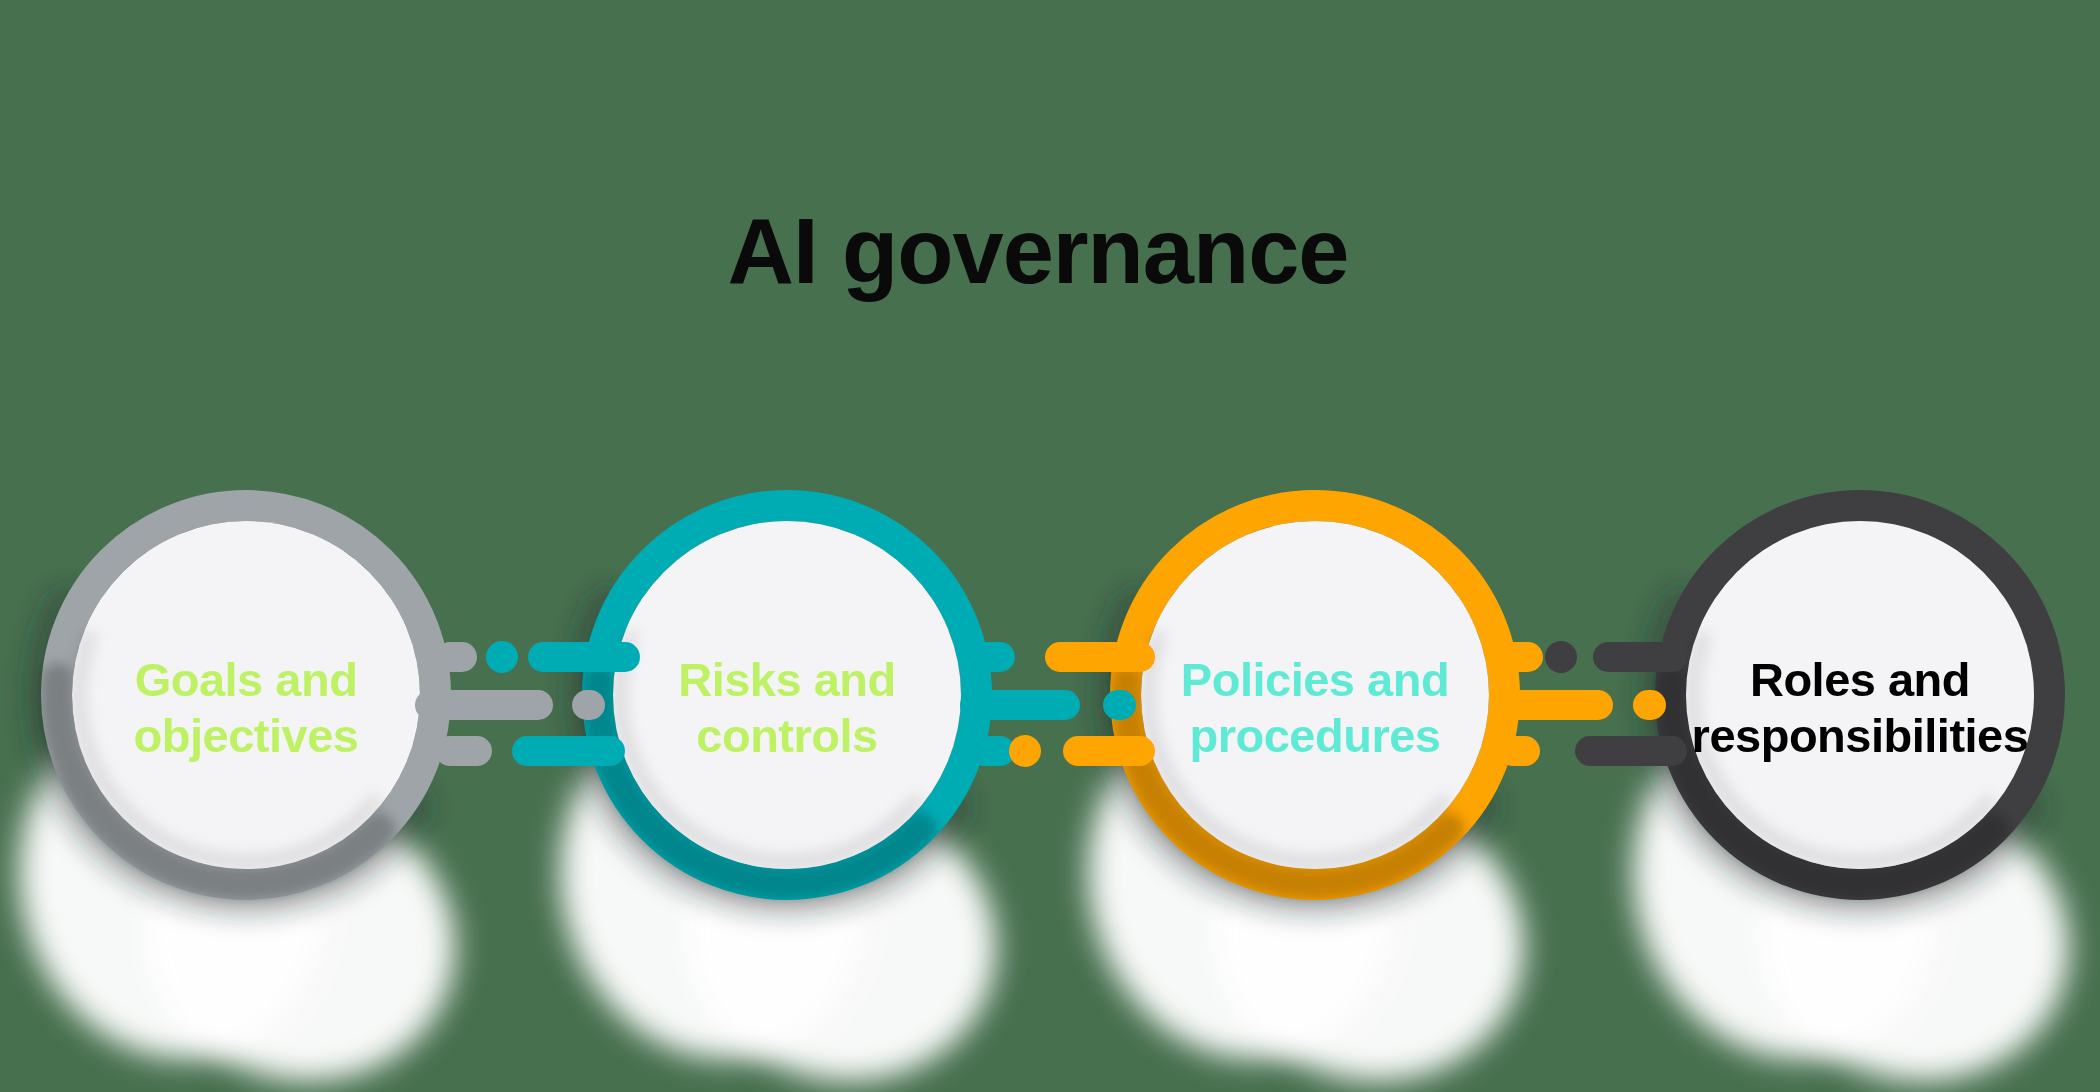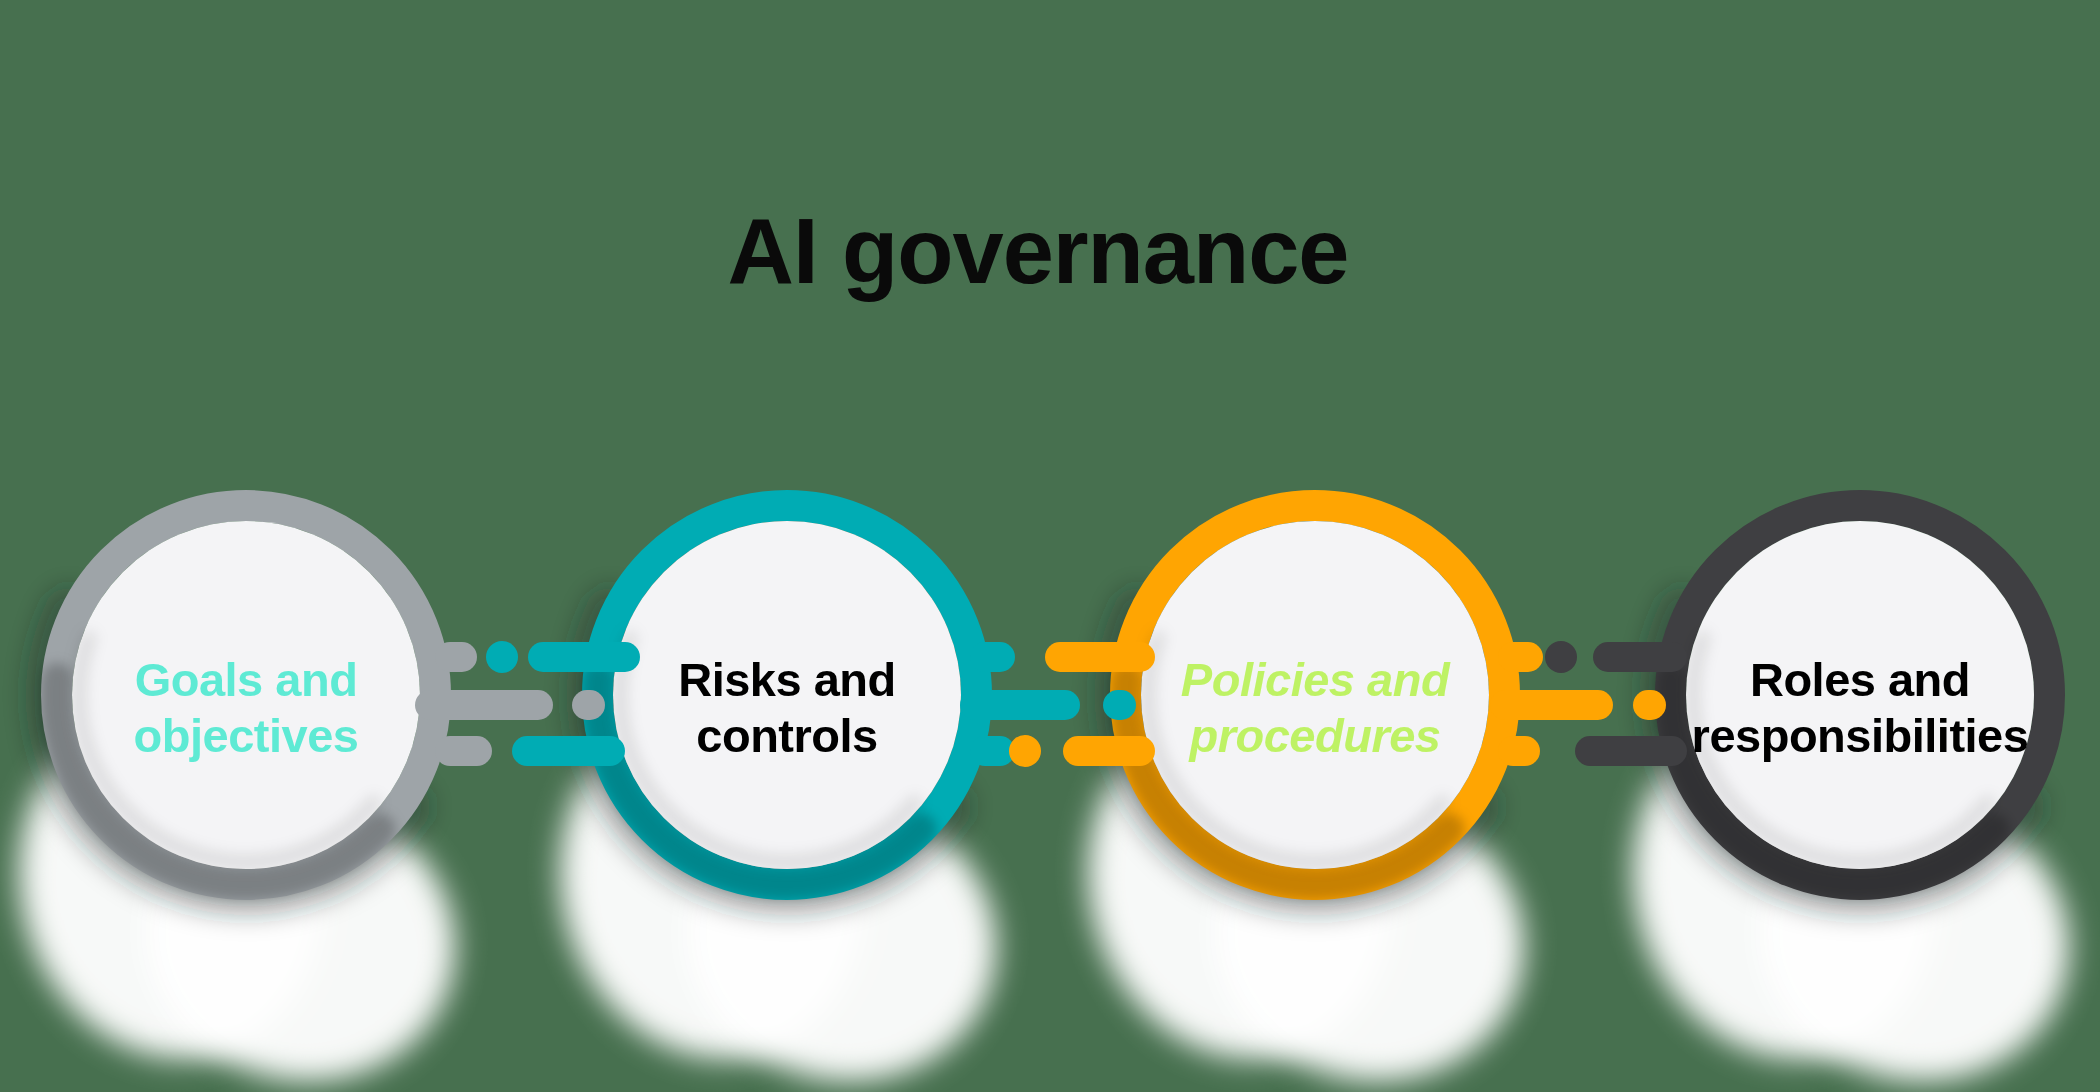--- a/index.html
+++ b/index.html
@@ -143,18 +143,18 @@
       <line class="dash" x1="1648" y1="705" x2="1651" y2="705" stroke="#FFA502"></line>
       <line class="dash" x1="1513" y1="751" x2="1525" y2="751" stroke="#FFA502"></line>
       <circle cx="1561" cy="657" r="16" fill="#3F3F42"></circle>
       <line class="dash" x1="1608" y1="657" x2="1672" y2="657" stroke="#3F3F42"></line>
       <line class="dash" x1="1590" y1="751" x2="1672" y2="751" stroke="#3F3F42"></line>
     </g>
   </svg>
 
   <h1 class="page-title" style="color: rgb(10, 10, 10);">AI governance</h1>
 
-  <div class="node-label n0" style="color: #5eead4;">Goals and objectives</div>
-  <div class="node-label n1" style="color: #000000;">Risks and controls</div>
-  <div class="node-label n2" style="color: #bef264; font-style: italic;">Policies and procedures</div>
+  <div class="node-label n0" style="color: #bef264;">Goals and objectives</div>
+  <div class="node-label n1" style="color: #bef264;">Risks and controls</div>
+  <div class="node-label n2" style="color: #5eead4;">Policies and procedures</div>
   <div class="node-label n3" style="color: #000000;">Roles and responsibilities</div>
 
 </div>
 
 </body></html>

